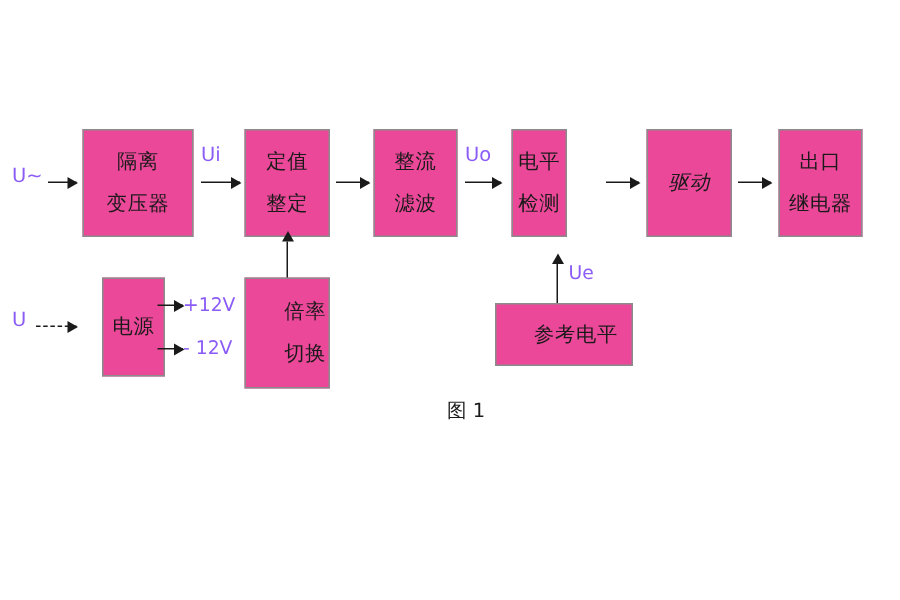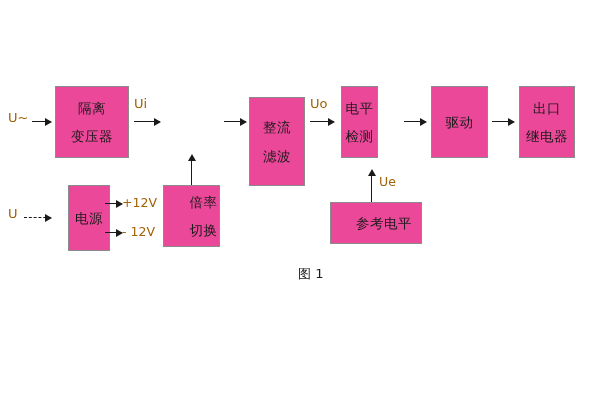--- a/index.html
+++ b/index.html
@@ -29,21 +29,21 @@
   .box .line {
     font-size: 13.5px;
     line-height: 1.05;
     letter-spacing: 0.5px;
     white-space: nowrap;
   }
   .box.two .line:first-child { margin-bottom: 14px; }
   .label {
     position: absolute;
     font-size: 13px;
-    color: #a16207;
+    color: #8b5cf6;
     white-space: nowrap;
   }
   .label.sm { font-size: 12.5px; }
   
   .harrow {
     position: absolute;
     height: 0;
     border-top: 1.4px solid #1a1a1a;
   }
   .harrow::after {
@@ -92,39 +92,43 @@
   <div class="harrow" style="left:32px; top:121px; width:19px;"></div>
 
   <div class="box two" style="left:55px; top:86px; width:74px; height:72px;">
     <div class="line">隔离</div>
     <div class="line">变压器</div>
   </div>
 
   <div class="label" style="left:134px; top:96px;">Ui</div>
   <div class="harrow" style="left:134px; top:121px; width:26px;"></div>
 
+  <div class="box two" style="left:163px; top:86px; width:57px; height:72px;">
+    <div class="line">定值</div>
+    <div class="line">整定</div>
+  </div>
 
   <div class="harrow" style="left:224px; top:121px; width:22px;"></div>
 
-  <div class="box two" style="left:249px; top:97px; width:56px; height:89px;">
+  <div class="box two" style="left:249px; top:86px; width:56px; height:72px;">
     <div class="line">整流</div>
     <div class="line">滤波</div>
   </div>
 
   <div class="label" style="left:310px; top:96px;">Uo</div>
   <div class="harrow" style="left:310px; top:121px; width:24px;"></div>
 
   <div class="box two" style="left:341px; top:86px; width:37px; height:72px;">
     <div class="line">电平</div>
     <div class="line">检测</div>
   </div>
 
   <div class="harrow" style="left:404px; top:121px; width:22px;"></div>
 
-  <div class="box" style="left:431px; top:86px; width:57px; height:72px;">
+  <div class="box" style="left:431px; top:86px; width:57px; height:72px;font-style:italic;">
     <div class="line">驱动</div>
   </div>
 
   <div class="harrow" style="left:492px; top:121px; width:22px;"></div>
 
   <div class="box two" style="left:519px; top:86px; width:56px; height:72px;">
     <div class="line">出口</div>
     <div class="line">继电器</div>
   </div>
 
@@ -134,21 +138,21 @@
   <div class="box" style="left:68px; top:185px; width:42px; height:66px;">
     <div class="line">电源</div>
   </div>
 
   <div class="harrow" style="left:105px; top:203px; width:17px;"></div>
   <div class="label sm" style="left:122px; top:195px;">+12V</div>
 
   <div class="harrow" style="left:105px; top:232px; width:17px;"></div>
   <div class="label sm" style="left:122px; top:224px;">- 12V</div>
 
-  <div class="box two" style="left:163px; top:185px; width:57px; height:62px;padding-left:24px;">
+  <div class="box two" style="left:163px; top:185px; width:57px; height:74px;padding-left:24px;">
     <div class="line">倍率</div>
     <div class="line">切换</div>
   </div>
 
   <div class="varrow" style="left:191px; top:161px; height:24px;"></div>
 
   <div class="box" style="left:330px; top:202px; width:92px; height:42px;padding-left:16px;">
     <div class="line">参考电平</div>
   </div>
 

